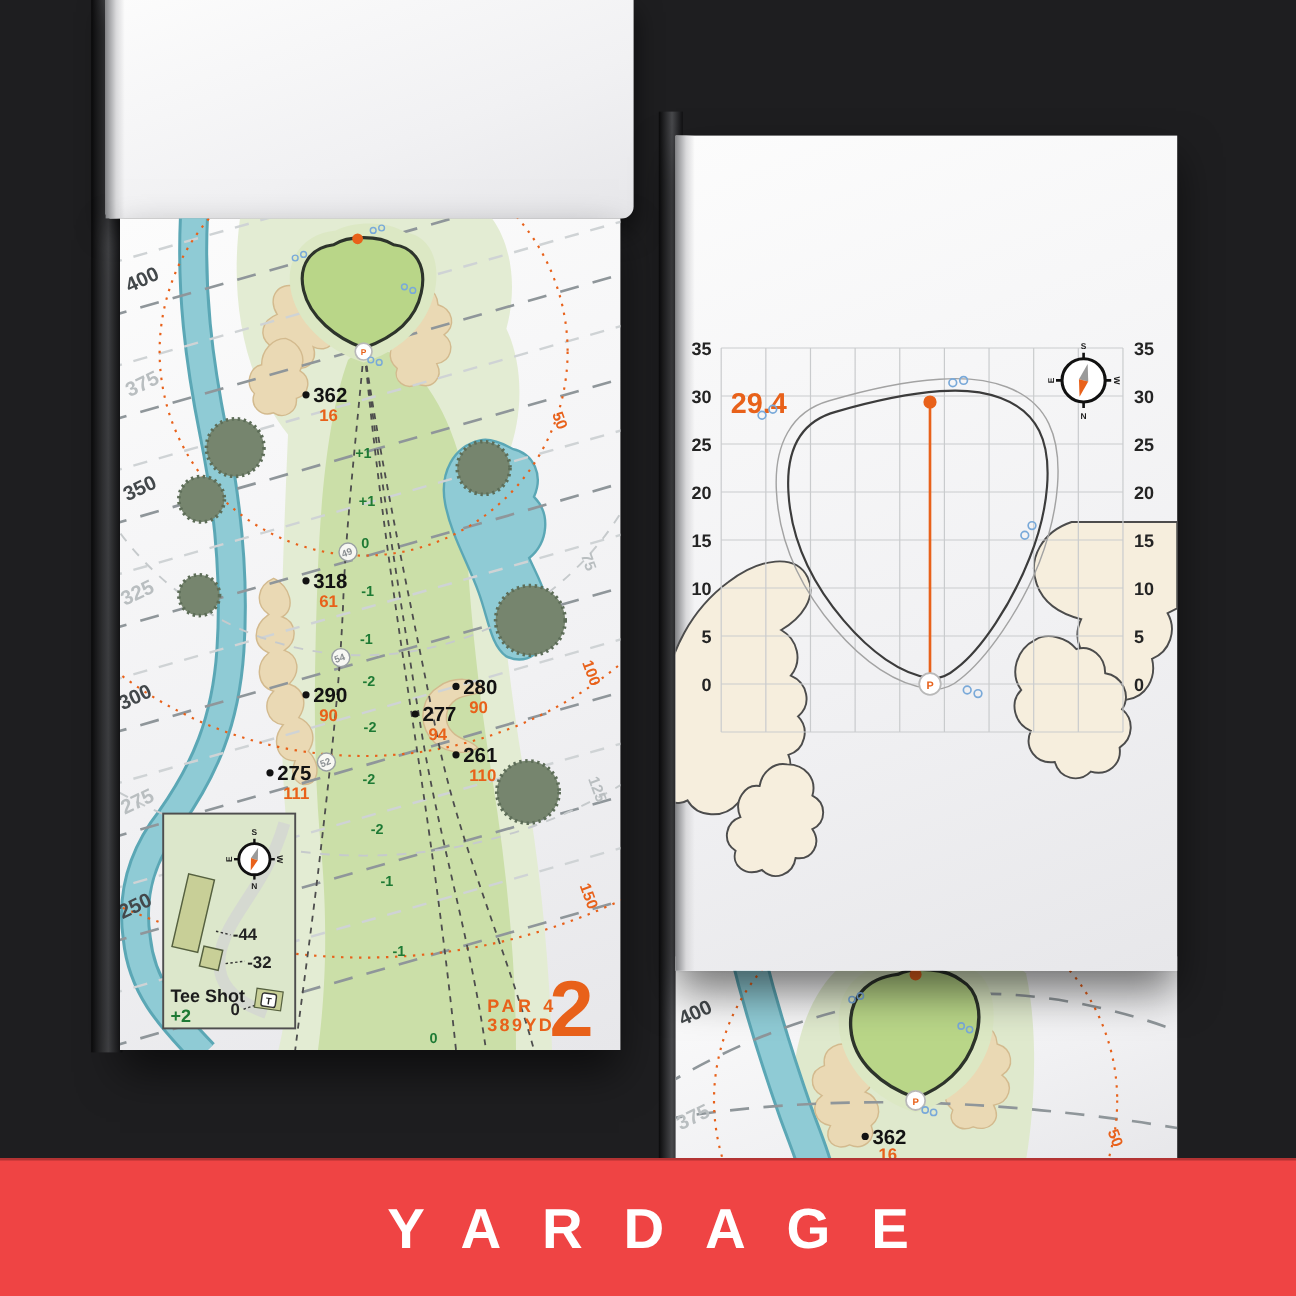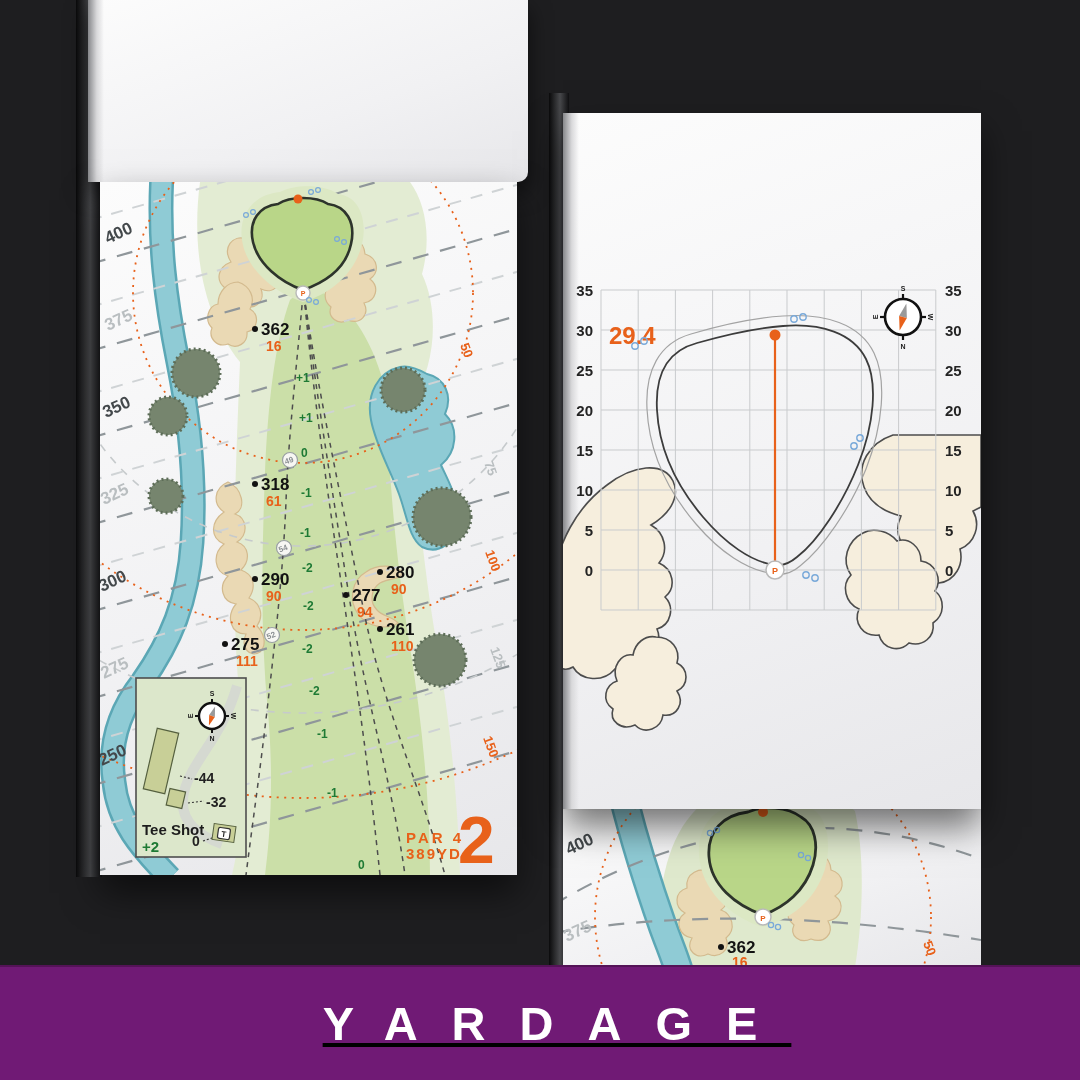--- a/index.html
+++ b/index.html
@@ -428,15 +428,15 @@
       <polygon points="0,14 4,0 -4,0" fill="#e8611a"></polygon>
     </g>
     <text class="compass-letter" x="0" y="-26" text-anchor="middle">S</text>
     <text class="compass-letter" x="0" y="32" text-anchor="middle">N</text>
     <text class="compass-letter" x="-28" y="3" text-anchor="middle" transform="rotate(-90 -28 0)">E</text>
     <text class="compass-letter" x="28" y="3" text-anchor="middle" transform="rotate(90 28 0)">W</text>
   </g>
 </svg>
 </div>
 
-<div id="banner" style="background: #701a75; text-decoration: underline;">
+<div id="banner" style="background: #ef4444;">
   <span>YARDAGE</span>
 </div>
 
 </body></html>

